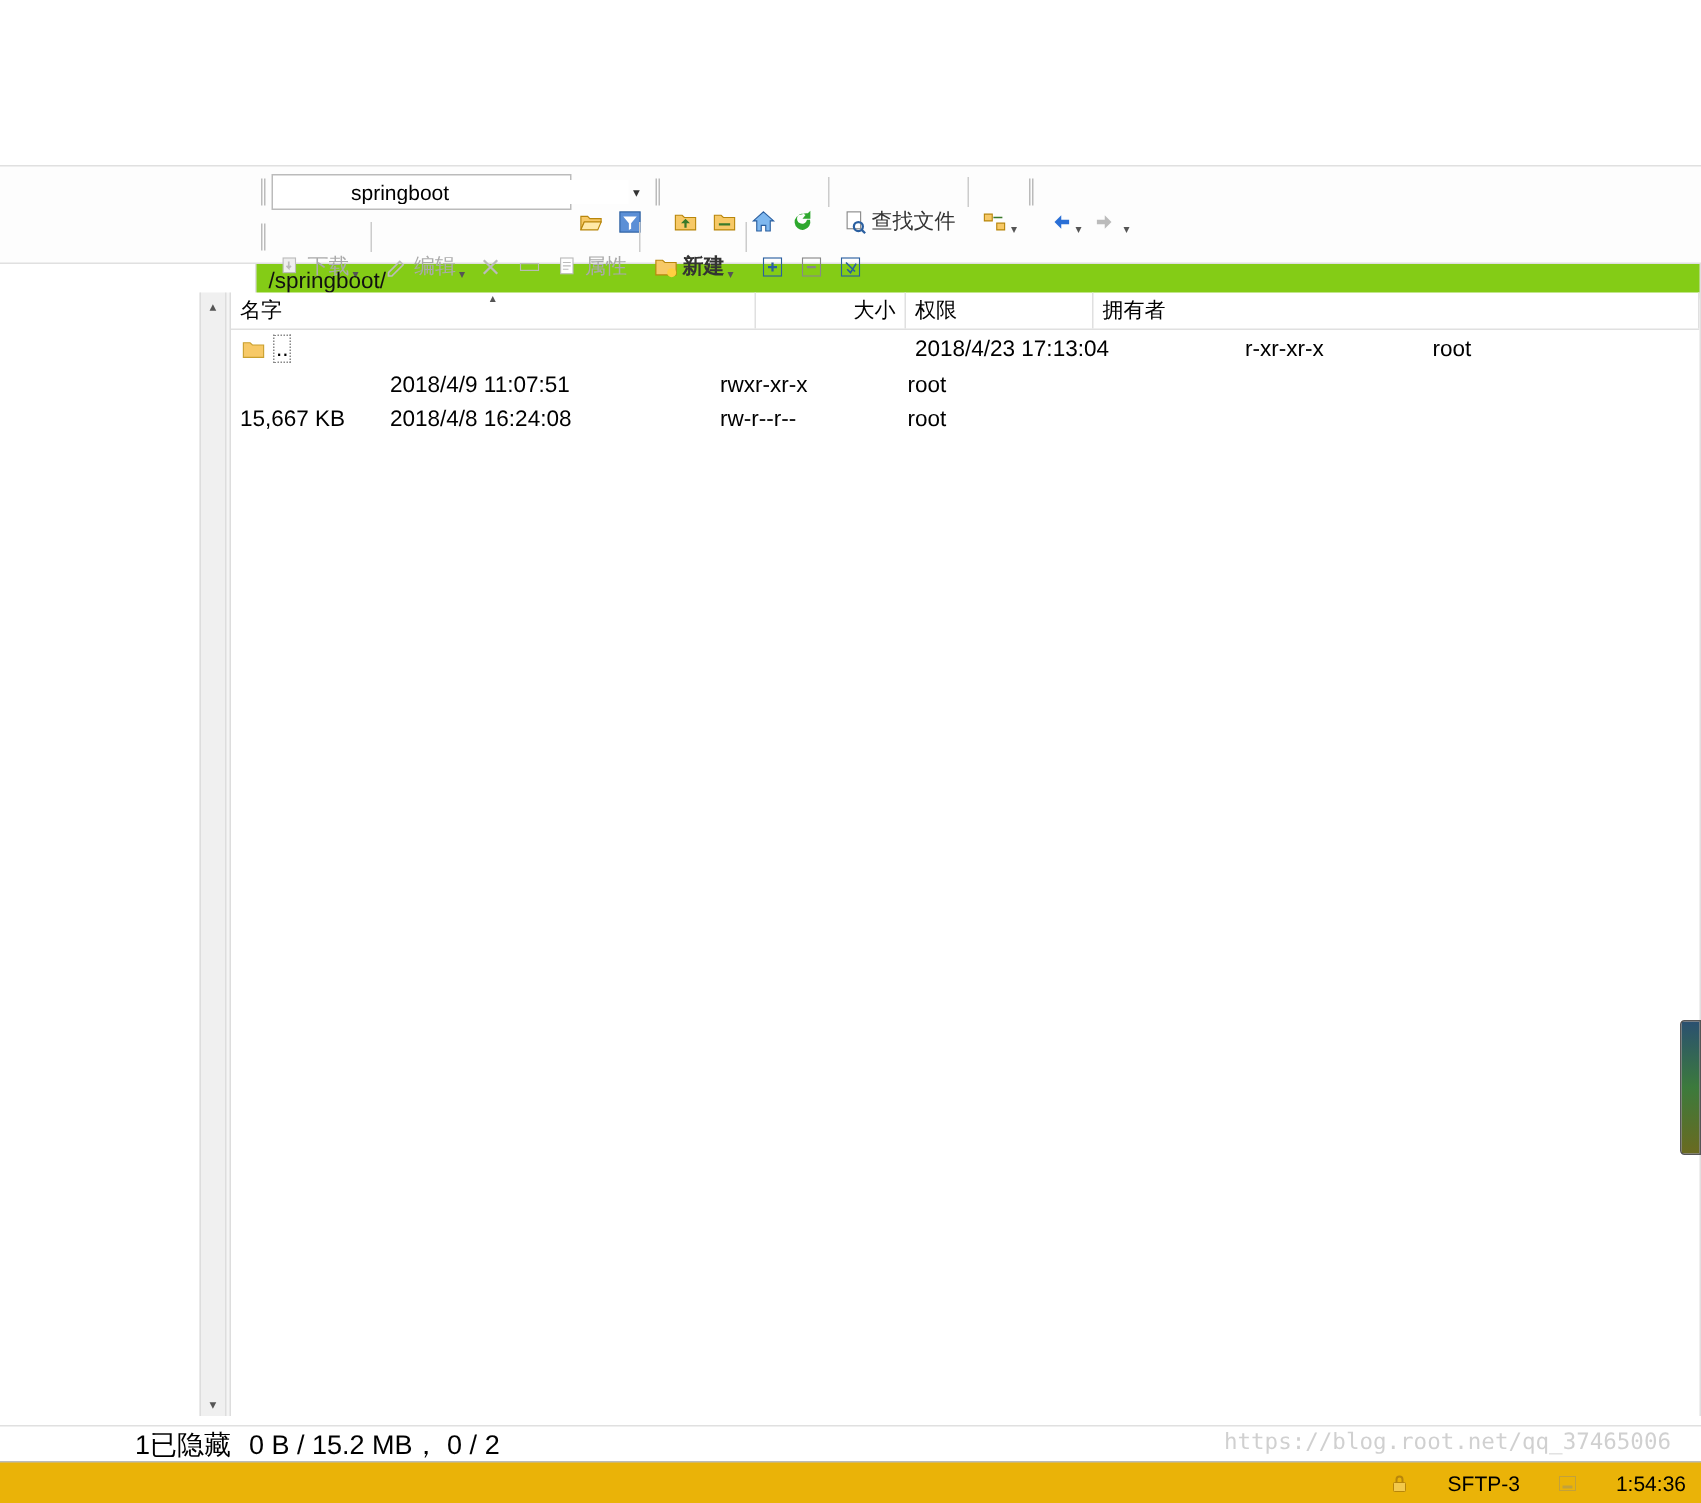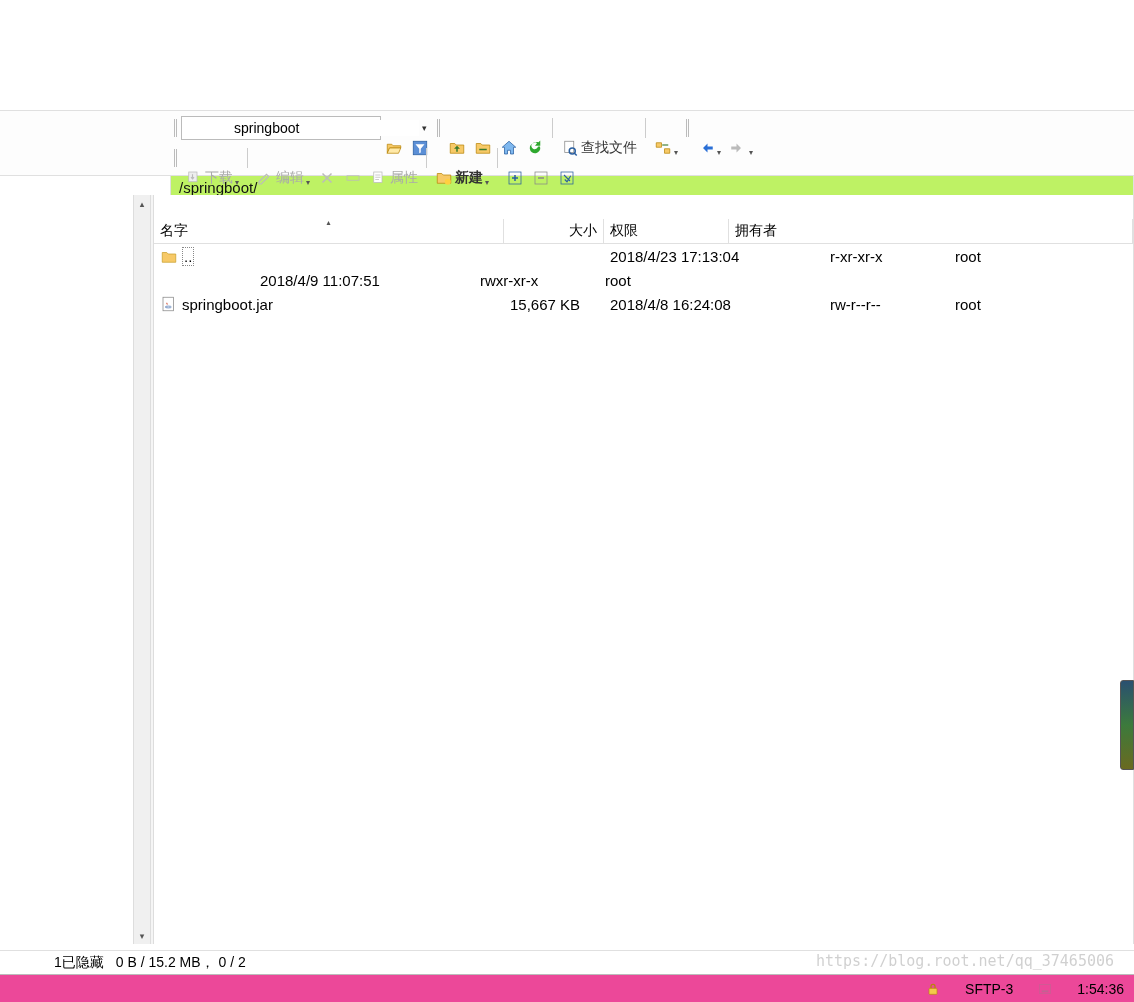--- a/index.html
+++ b/index.html
@@ -69,21 +69,21 @@
     border: none;
     outline: none;
     font-size: 14px;
     font-family: inherit;
     padding: 0 4px;
     margin-left: 46px;
   }
   .addr-combo .cb-arrow { font-size: 9px; color: #333; padding: 0 3px; }
 
   .path-bar {
-    background: #bef264;
+    background: #84cc16;
     color: #111;
     padding: 3px 8px;
     margin-left: 170px;
     border: 1px solid #e0e0e0;
     border-top: none;
     font-size: 15px;
   }
 
   .main-area {
     display: flex;
@@ -128,21 +128,20 @@
     background: #fff;
     border-bottom: 1px solid #e0e0e0;
   }
   .file-header .col {
     border-right: 1px solid #e0e0e0;
     padding: 3px 6px;
     font-size: 14px;
     display: flex;
     align-items: center;
     position: relative;
-    margin-top: 24px;
   }
   .file-header .sort-ind {
     position: absolute;
     left: 50%; top: -1px;
     transform: translateX(-50%);
     font-size: 8px; color: #555;
   }
   .col-name { width: 350px; }
   .col-size { width: 100px; justify-content: flex-end; }
   .col-changed { width: 220px; }
@@ -163,33 +162,33 @@
   .file-row .c-owner { flex: 1; }
 
   .ficon { width: 18px; height: 18px; flex-shrink: 0; }
 
   .bottom-status {
     position: absolute;
     left: 0; right: 0; bottom: 28px;
     height: 24px;
     display: flex;
     align-items: center;
-    padding-left: 54px;
+    padding-left: 90px;
     border-top: 1px solid #e0e0e0;
-    font-size: 14px;
+    font-size: 18px;
     background: #fff;
     gap: 12px;
   }
 
   .status-bar {
     position: absolute;
     left: 0; right: 0; bottom: 0;
     height: 28px;
     border-top: 1px solid #bbb;
-    background: #ec4899;
+    background: #eab308;
     display: flex;
     align-items: center;
     justify-content: flex-end;
     padding: 0 10px;
     gap: 24px;
     font-size: 14px;
   }
   .watermark {
     position: absolute;
     right: 20px;
@@ -431,28 +430,20 @@
           <span>2018/4/9 11:07:51</span>
         </div>
       <div class="cell c-perm">
           <span>rwxr-xr-x</span>
         </div>
       <div class="cell c-owner">
           <span>root</span>
         </div>
     </div>
     <div class="file-row">
-      <div class="cell c-name">
-          <svg class="ficon" viewBox="0 0 24 24">
-            <rect x="4" y="3" width="14" height="18" fill="#fff" stroke="#888"></rect>
-            <path d="M9 10c2 1 0 2 2 3-3 0-3-2-2-3z" fill="#d1533a"></path>
-            <ellipse cx="11" cy="16" rx="4" ry="1.2" fill="none" stroke="#4a72b0"></ellipse>
-          </svg>
-          <span>springboot.jar</span>
-        </div>
       <div class="cell c-size">
           <span>15,667 KB</span>
         </div>
       <div class="cell c-changed">
           <span>2018/4/8 16:24:08</span>
         </div>
       <div class="cell c-perm">
           <span>rw-r--r--</span>
         </div>
       <div class="cell c-owner">

